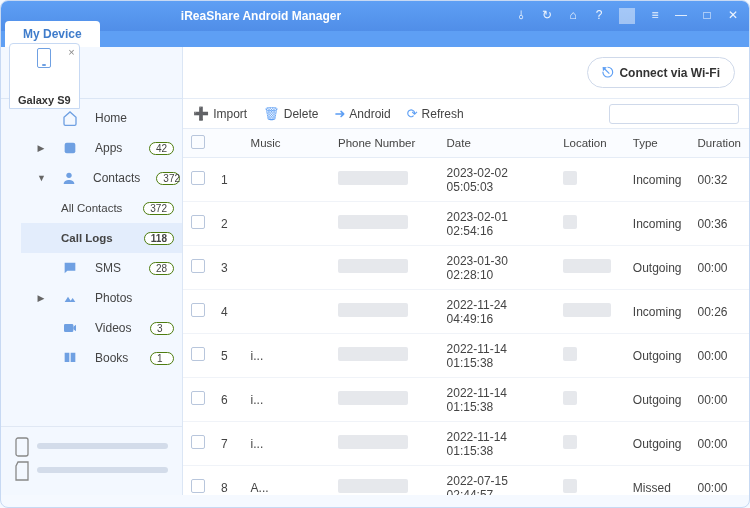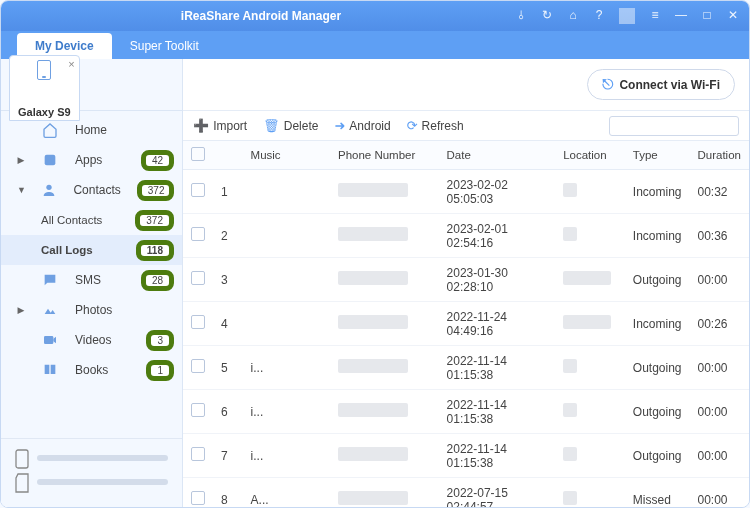--- a/index.html
+++ b/index.html
@@ -6,45 +6,45 @@
 body { width: 750px; height: 508px; overflow: hidden; background: #f5f9ff; border: 1px solid #c7d9f3; border-radius: 8px; }
 
 
 .title-bar { height: 30px; background: linear-gradient(#5e9ff4, #508ee8); display: flex; align-items: center; color: #fff; font-size: 12px; padding: 0 8px; }
 .title-bar .title { flex: 1; text-align: center; font-weight: 600; }
 .title-bar .win-icons { display: flex; gap: 10px; }
 .title-bar .win-icons span { width: 16px; text-align: center; cursor: pointer; opacity: .9; }
 .title-bar .divider { width: 1px; height: 16px; background: rgba(255,255,255,.5); margin: 0 2px; }
 
 
-.top-tabs { height: 28px; background: #5e9ff4; display: flex; align-items: flex-end; padding-left: 16px; }
+.top-tabs { height: 16px; background: #5e9ff4; display: flex; align-items: flex-end; padding-left: 4px; }
 .top-tab { padding: 6px 18px; font-size: 12px; color: #fff; cursor: pointer; border-radius: 4px 4px 0 0; }
 .top-tab.active { background: #fff; color: #3f7ccb; font-weight: 600; }
 
 
 .body-area { display: flex; height: calc(100% - 58px); background: #fff; }
 
 
 .sidebar { width: 182px; background: #f3f8ff; border-right: 1px solid #dbe6f5; display: flex; flex-direction: column; }
 .device-tab { height: 52px; border-bottom: 1px solid #dbe6f5; display: flex; align-items: center; padding: 0 8px; position: relative; }
 .device-chip { background: #fff; border: 1px solid #c7d9f3; border-radius: 4px 4px 0 0; padding: 4px 8px 2px; display: flex; flex-direction: column; align-items: center; gap: 2px; margin-top: 6px; position: relative; }
 .device-chip .phone-ico { width: 14px; height: 20px; border: 1.5px solid #6fa0e2; border-radius: 2px; position: relative; }
 .device-chip .phone-ico::after { content: ""; position: absolute; bottom: 1px; left: 50%; transform: translateX(-50%); width: 4px; height: 1.5px; background: #6fa0e2; border-radius: 1px; }
 .device-chip .close { position: absolute; top: 2px; right: 4px; color: #888; font-size: 11px; cursor: pointer; }
 .device-chip .name { font-size: 11px; font-weight: 600; color: #333; margin-top: 24px; }
 
 .nav { flex: 1; overflow: auto; padding-top: 4px; font-size: 12px; color: #444; }
-.nav-row { display: flex; align-items: center; height: 30px; padding: 0 8px 0 16px; cursor: pointer; gap: 16px; }
+.nav-row { display: flex; align-items: center; height: 30px; padding: 0 8px 0 16px; cursor: pointer; gap: 16px; margin-left: 20px; }
 .nav-row.sub { padding-left: 40px; font-size: 11.5px; }
 .nav-row.selected { background: #e3edfc; font-weight: 600; }
 .nav-caret { width: 8px; text-align: center; color: #666; font-size: 9px; }
 .nav-ico { width: 18px; height: 18px; display: flex; align-items: center; justify-content: center; }
 .nav-ico svg { width: 16px; height: 16px; }
 .nav-label { flex: 1; }
-.nav-badge { background: #fff; border: 5px solid #4d7c0f; border-radius: 8px; padding: 0 6px; font-size: 10px; color: #444; min-width: 24px; text-align: left; }
+.nav-badge { background: #fff; border: 1px solid #4d7c0f; border-radius: 8px; padding: 0 6px; font-size: 10px; color: #444; min-width: 24px; text-align: left; }
 
 .storage { padding: 10px 14px; border-top: 1px solid #e0e8f4; }
 .storage-row { display: flex; align-items: center; gap: 8px; margin-bottom: 6px; }
 .storage-ico { width: 14px; height: 18px; }
 .storage-bar { flex: 1; height: 6px; background: #d3dcea; border-radius: 3px; overflow: hidden; }
 .storage-fill { height: 100%; background: #6a6f78; }
 
 
 .main { flex: 1; display: flex; flex-direction: column; }
 .connect-row { height: 52px; display: flex; align-items: center; justify-content: flex-end; padding: 0 14px; border-bottom: 1px solid #e5ecf6; }
@@ -86,21 +86,20 @@
     <span class="divider"></span>
     <span>≡</span>
     <span>—</span>
     <span>□</span>
     <span>✕</span>
   </div>
 </div>
 
 <div class="top-tabs">
   <div class="top-tab active">My Device</div>
-  <div class="top-tab">Super Toolkit</div>
 </div>
 
 <div class="body-area">
 
   <div class="sidebar">
     <div class="device-tab">
       <div class="device-chip">
         <span class="close">×</span>
         <span class="phone-ico"></span>
         <span class="name">Galaxy S9</span>

